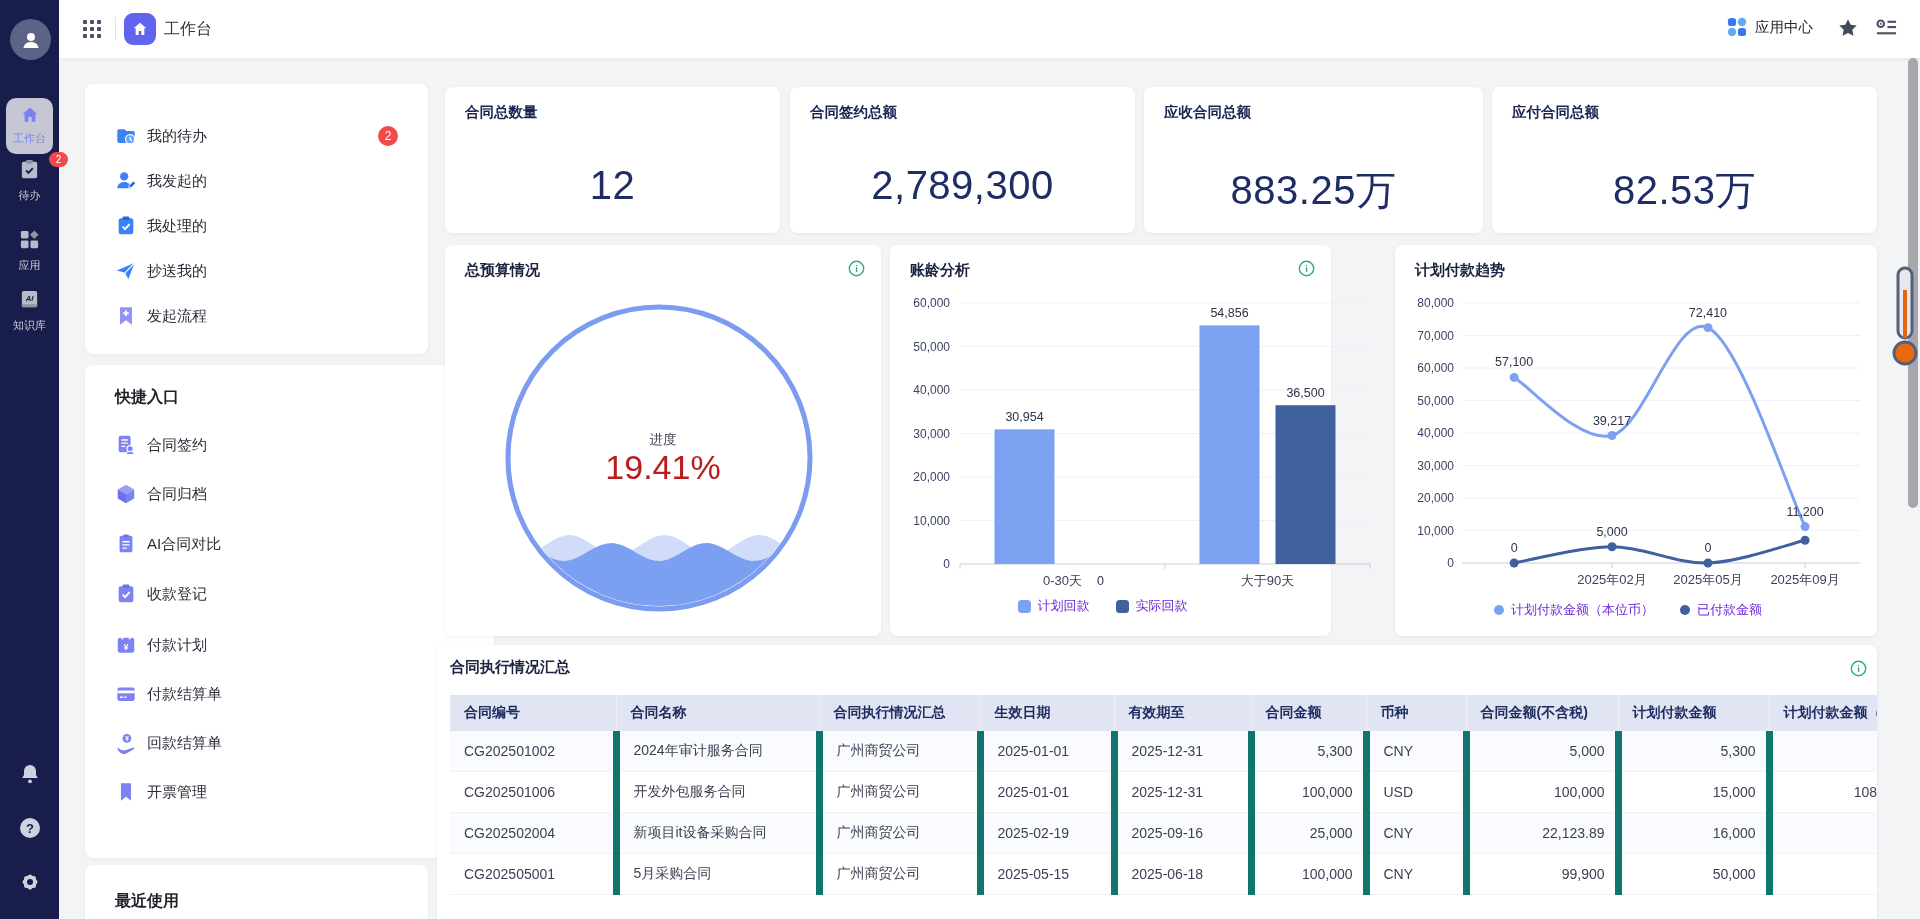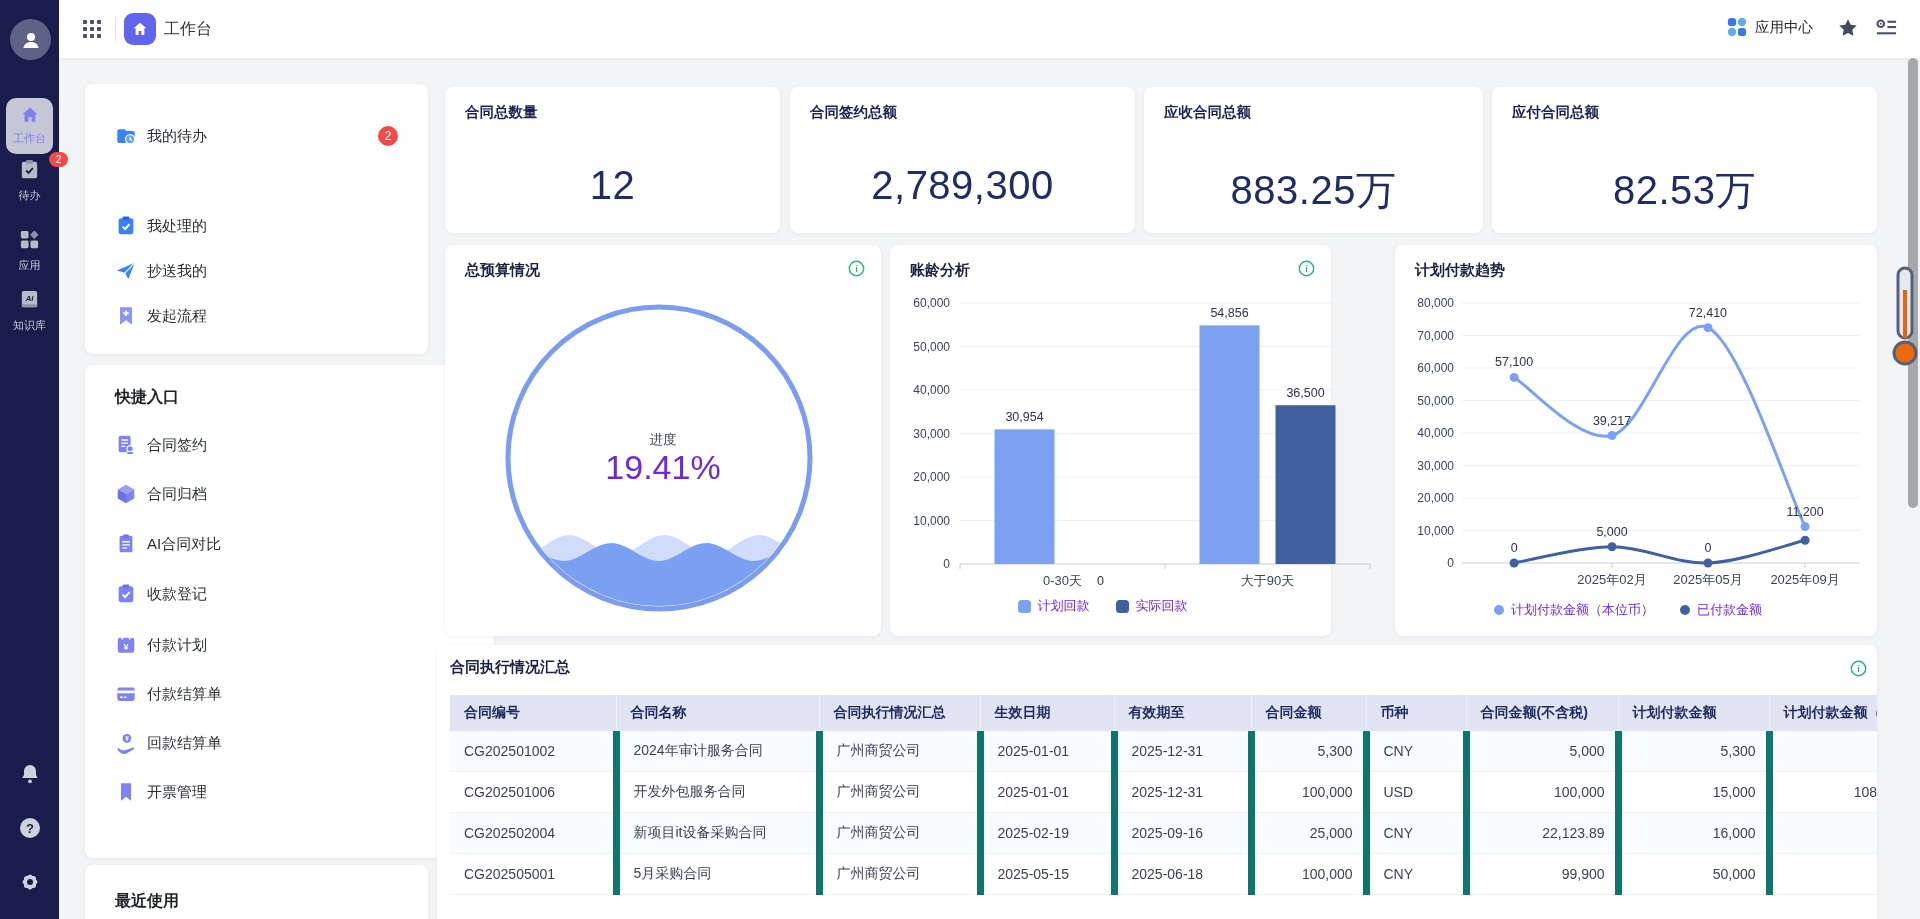--- a/index.html
+++ b/index.html
@@ -51,21 +51,21 @@
 
   
   .stat-title{position:absolute;left:20px;top:16px;font-size:14.5px;font-weight:bold;color:#1b2452;}
   .stat-value{position:absolute;left:0;right:0;top:76px;text-align:center;font-size:40px;color:#1e2d64;letter-spacing:.5px;}
 
   
   #gauge-card{left:445px;top:245px;width:436px;height:391px;}
   #bar-card{left:890px;top:245px;width:441px;height:391px;}
   #line-card{left:1395px;top:245px;width:482px;height:391px;}
   .gauge-label{position:absolute;left:0;right:0;top:186px;text-align:center;font-size:13.5px;color:#3f4559;}
-  .gauge-value{position:absolute;left:0;right:0;top:203px;text-align:center;font-size:34px;color:#6d28d9;}
+  .gauge-value{position:absolute;left:0;right:0;top:203px;text-align:center;font-size:34px;color:#b91c1c;}
   .tick{font-size:12px;fill:#3a4361;}
   .xlabel{font-size:13px;fill:#3c4358;}
   .dlabel{font-size:12.5px;fill:#2d3348;}
   .legend{position:absolute;left:0;right:16px;display:flex;justify-content:center;gap:26px;
        font-size:13px;color:#6d28d9;align-items:center;}
   .legend-item{display:flex;align-items:center;cursor:pointer;}
   .legend-item .sw{display:inline-block;margin-right:7px;}
   .sw.square{width:13px;height:13px;border-radius:3.5px;}
   .sw.dot{width:10px;height:10px;border-radius:50%;}
 
@@ -204,20 +204,28 @@
 
   <section id="menu-card" class="card">
     <div class="side-item" style="top:34px;">
       <svg class="ic" viewBox="0 0 24 24">
         <path d="M2.5 6.5c0-1.1.9-2 2-2h6l2 2h7c1.1 0 2 .9 2 2v9c0 1.1-.9 2-2 2h-15c-1.1 0-2-.9-2-2z" fill="#3b82f6"></path>
         <circle cx="16.5" cy="15.5" r="5" fill="#60a5fa" stroke="#fff" stroke-width="1.4"></circle>
         <path d="M16.5 13v2.8l2 1.2" stroke="#fff" stroke-width="1.4" fill="none"></path>
       </svg>
       <span class="tx">我的待办</span>
       <span class="menu-badge">2</span>
+    </div>
+    <div class="side-item" style="top:79px;">
+      <svg class="ic" viewBox="0 0 24 24">
+        <circle cx="10" cy="7" r="4.5" fill="#3b82f6"></circle>
+        <path d="M2.5 20c0-4.2 3.4-6.8 7.5-6.8s7.5 2.6 7.5 6.8z" fill="#3b82f6"></path>
+        <path d="M15.5 16.5l4.5-4.5 2.5 2.5-4.5 4.5-3 .5z" fill="#2563eb" stroke="#fff" stroke-width="1"></path>
+      </svg>
+      <span class="tx">我发起的</span>
     </div>
     <div class="side-item" style="top:124px;">
       <svg class="ic" viewBox="0 0 24 24">
         <rect x="4" y="3.5" width="16" height="17.5" rx="2.5" fill="#3b82f6"></rect>
         <rect x="8.5" y="1.5" width="7" height="4" rx="1" fill="#2563eb"></rect>
         <path d="M8.3 12.7l2.7 2.7 4.9-5.4" stroke="#fff" stroke-width="2.2" fill="none"></path>
       </svg>
       <span class="tx">我处理的</span>
     </div>
     <div class="side-item" style="top:169px;">

